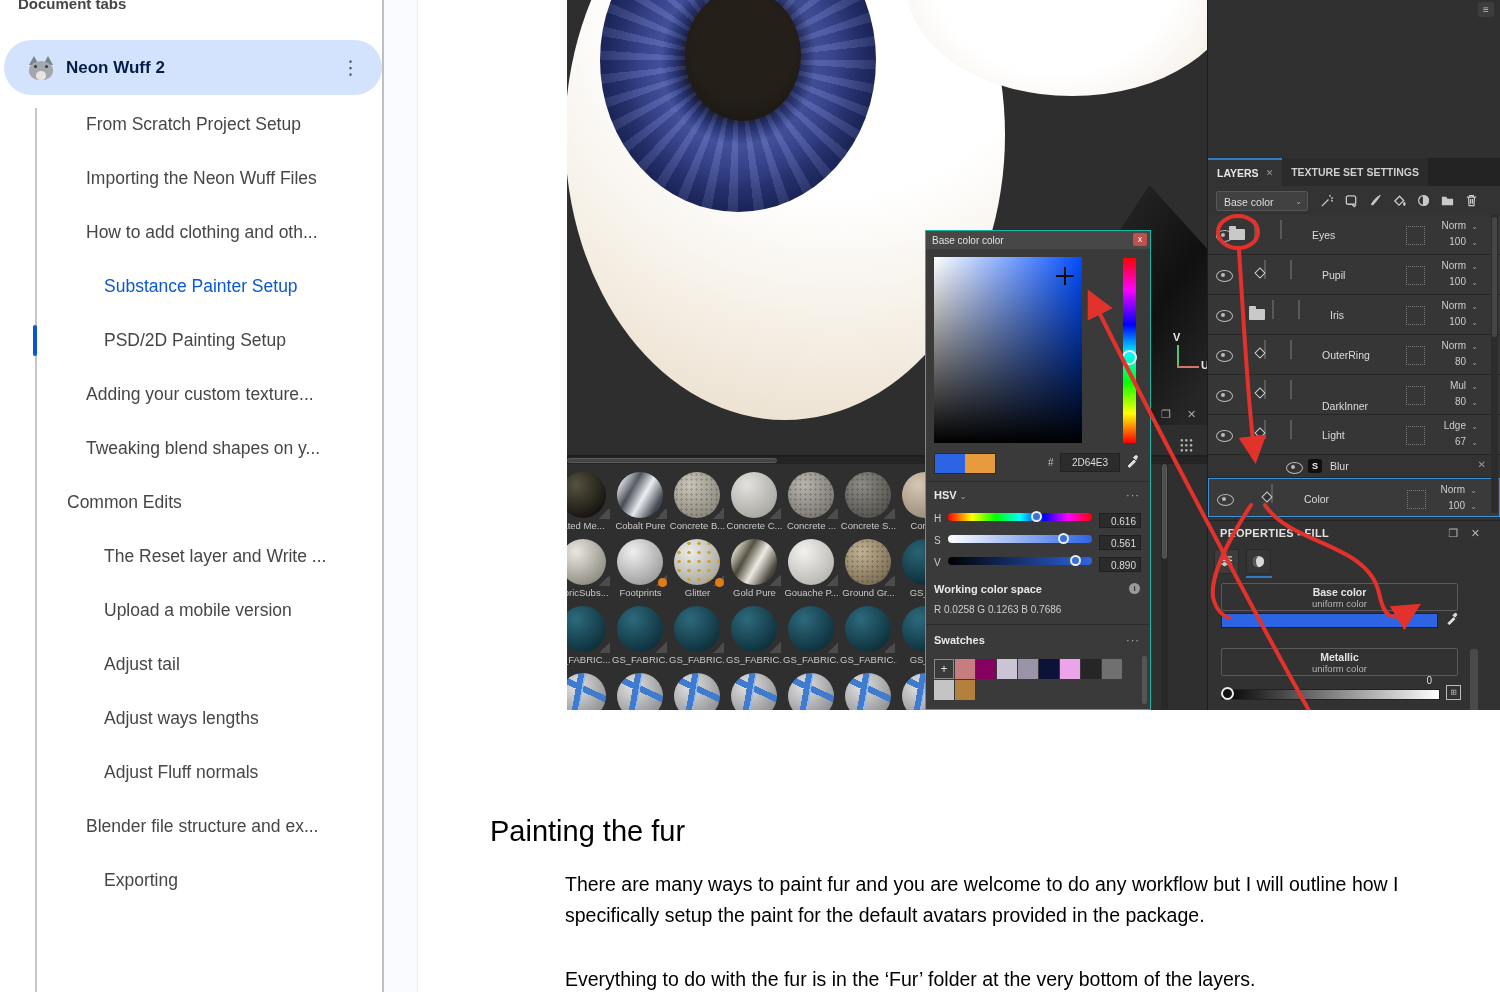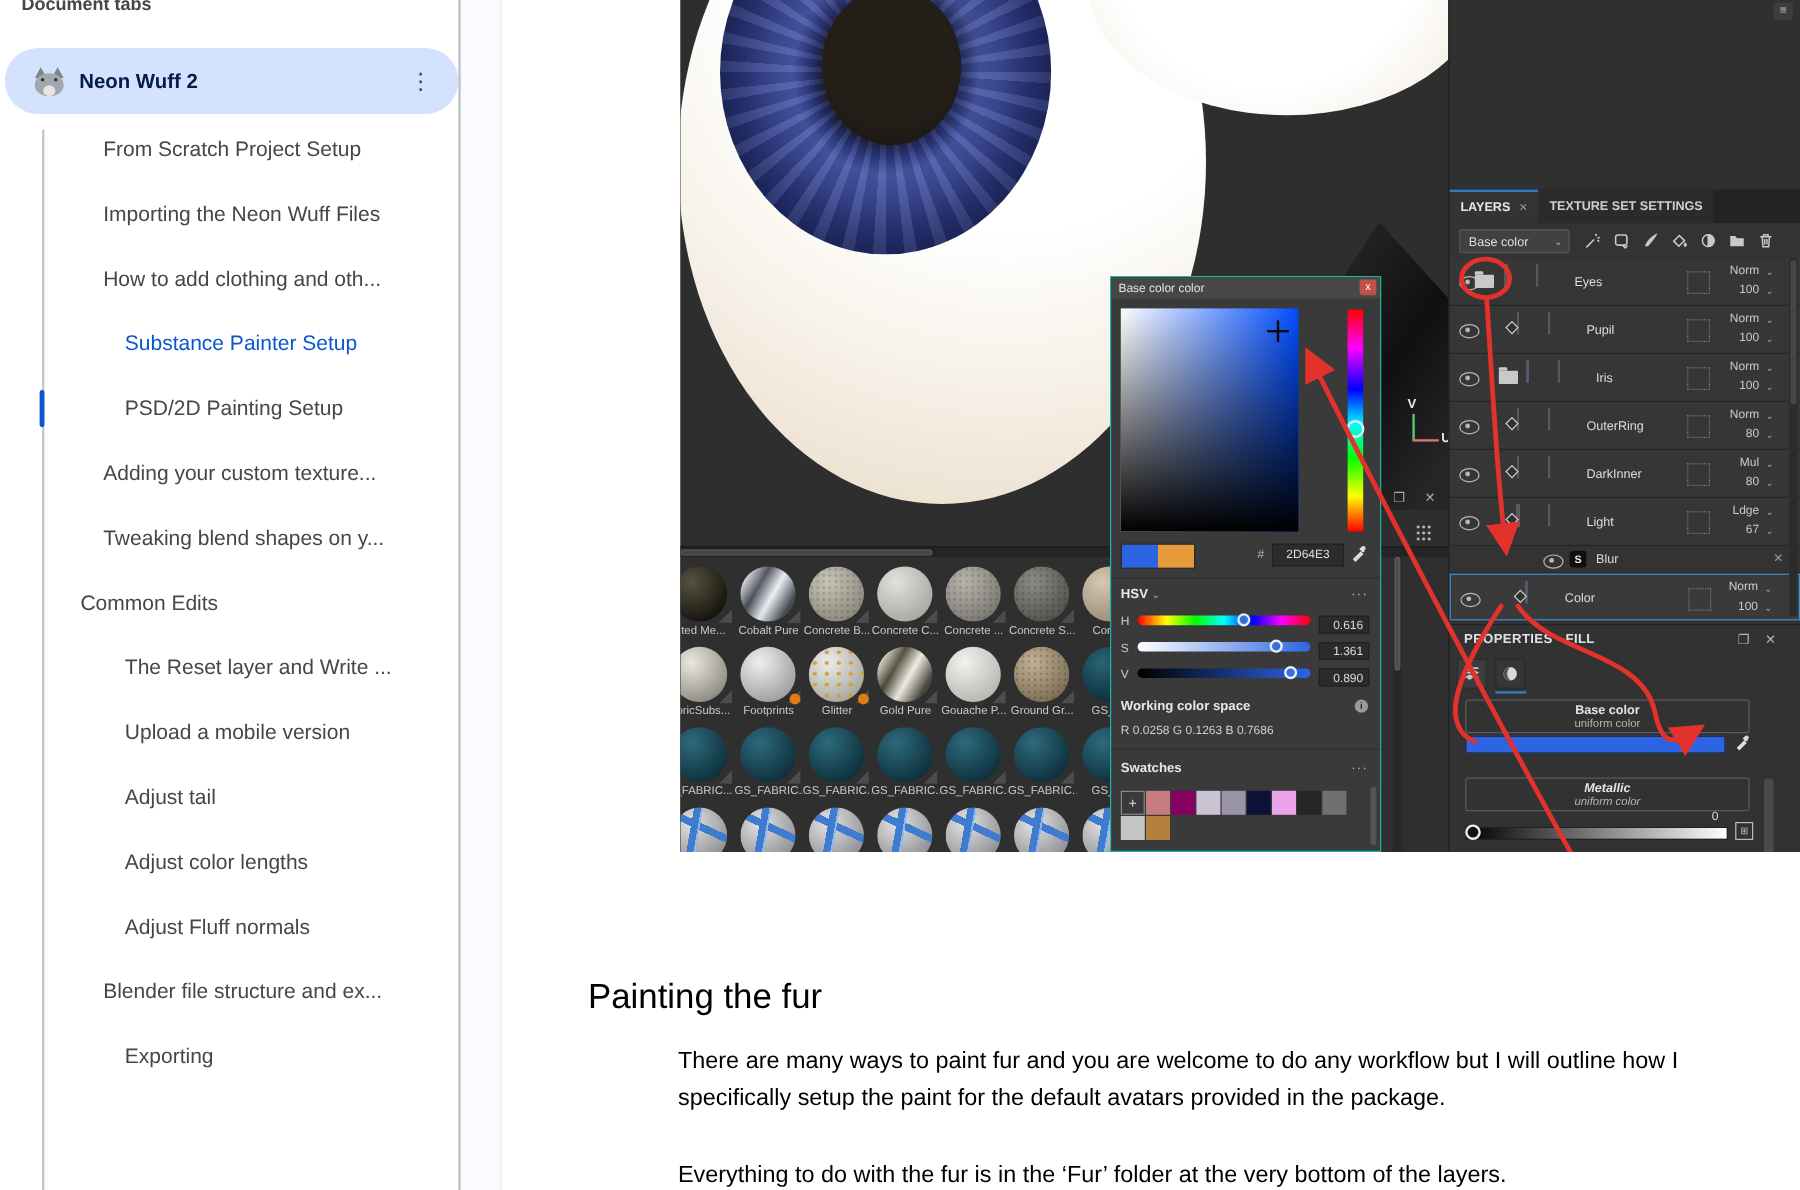--- a/index.html
+++ b/index.html
@@ -238,21 +238,21 @@
 
       <li class="sb-item lvl3">
         <span>Upload a mobile version</span>
       </li>
 
       <li class="sb-item lvl3">
         <span>Adjust tail</span>
       </li>
 
       <li class="sb-item lvl3">
-        <span>Adjust color lengths</span>
+        <span>Adjust ways lengths</span>
       </li>
 
       <li class="sb-item lvl3">
         <span>Adjust Fluff normals</span>
       </li>
 
       <li class="sb-item lvl2">
         <span>Blender file structure and ex...</span>
       </li>
 
@@ -541,21 +541,21 @@
           <div class="sl-mark" style="left: 83px;"></div>
         </div>
         <div class="sl-val" style="top: 282px;">0.616</div>
       </div>
 
       <div>
         <span class="sl-label" style="top: 304px;">S</span>
         <div class="sl-track" style="top: 304px; background: linear-gradient(to right, rgb(255, 255, 255), rgb(45, 100, 227));">
           <div class="sl-mark" style="left: 110px;"></div>
         </div>
-        <div class="sl-val" style="top: 304px;">1.361</div>
+        <div class="sl-val" style="top: 304px;">0.561</div>
       </div>
 
       <div>
         <span class="sl-label" style="top: 326px;">V</span>
         <div class="sl-track" style="top: 326px; background: linear-gradient(to right, rgb(0, 0, 0), rgb(45, 100, 227));">
           <div class="sl-mark" style="left: 122px;"></div>
         </div>
         <div class="sl-val" style="top: 326px;">0.890</div>
       </div>
 
@@ -729,21 +729,21 @@
           <span class="eye"></span>
 
           <span class="thumbwrap" style="left: 56px;">
             <span class="thumb" style="background: rgb(11, 11, 11);"><span class="bk"></span></span>
             <span class="chbar"></span>
           </span>
           <span class="thumbwrap t2w" style="left: 82px;">
             <span class="thumb" style="background: rgb(11, 11, 11);"></span>
             <span class="chbar"></span>
           </span>
-          <span class="lname" style="left: 114px;">DarkInner</span>
+          <span class="lname" style="left: 114px; margin-top: 11px;">DarkInner</span>
           <span class="dotted"></span>
           <span class="blend">Mul</span>
           <span class="cv2" style="top:7px;">⌄</span>
           <span class="opac">80</span>
           <span class="cv2" style="top:23px;">⌄</span>
         </div>
 
         <div class="lrow">
           <span class="eye"></span>
 
@@ -809,21 +809,21 @@
       <div class="ubox" style="top:62px;">
         <div class="t">Base color</div>
         <div class="s">uniform color</div>
       </div>
       <div class="bluebar" style="background:#2d64e3;"></div>
       <div class="pdrop">
         <svg width="15" height="15" viewBox="0 0 16 16">
             <path d="M2 13 L8 7 l1.6 1.6 -6 6 z M9.6 5.4 l1.4 1.4 M9 3 c1.5-1.5 3.5 .5 2 2 l-1.6 1.6 -2-2z" stroke="#ddd" fill="#ddd" stroke-width="1"></path>
           </svg>
       </div>
-      <div class="ubox" style="top:127px;font-style:italic;">
+      <div class="ubox" style="top:127px;">
         <div class="t">Metallic</div>
         <div class="s">uniform color</div>
       </div>
       <span class="zeroval">0</span>
       <div class="metslider">
           <div class="metknob"></div>
         </div>
       <div class="meticon">⊞</div>
       <div class="props-vscroll"></div>
     </div>

